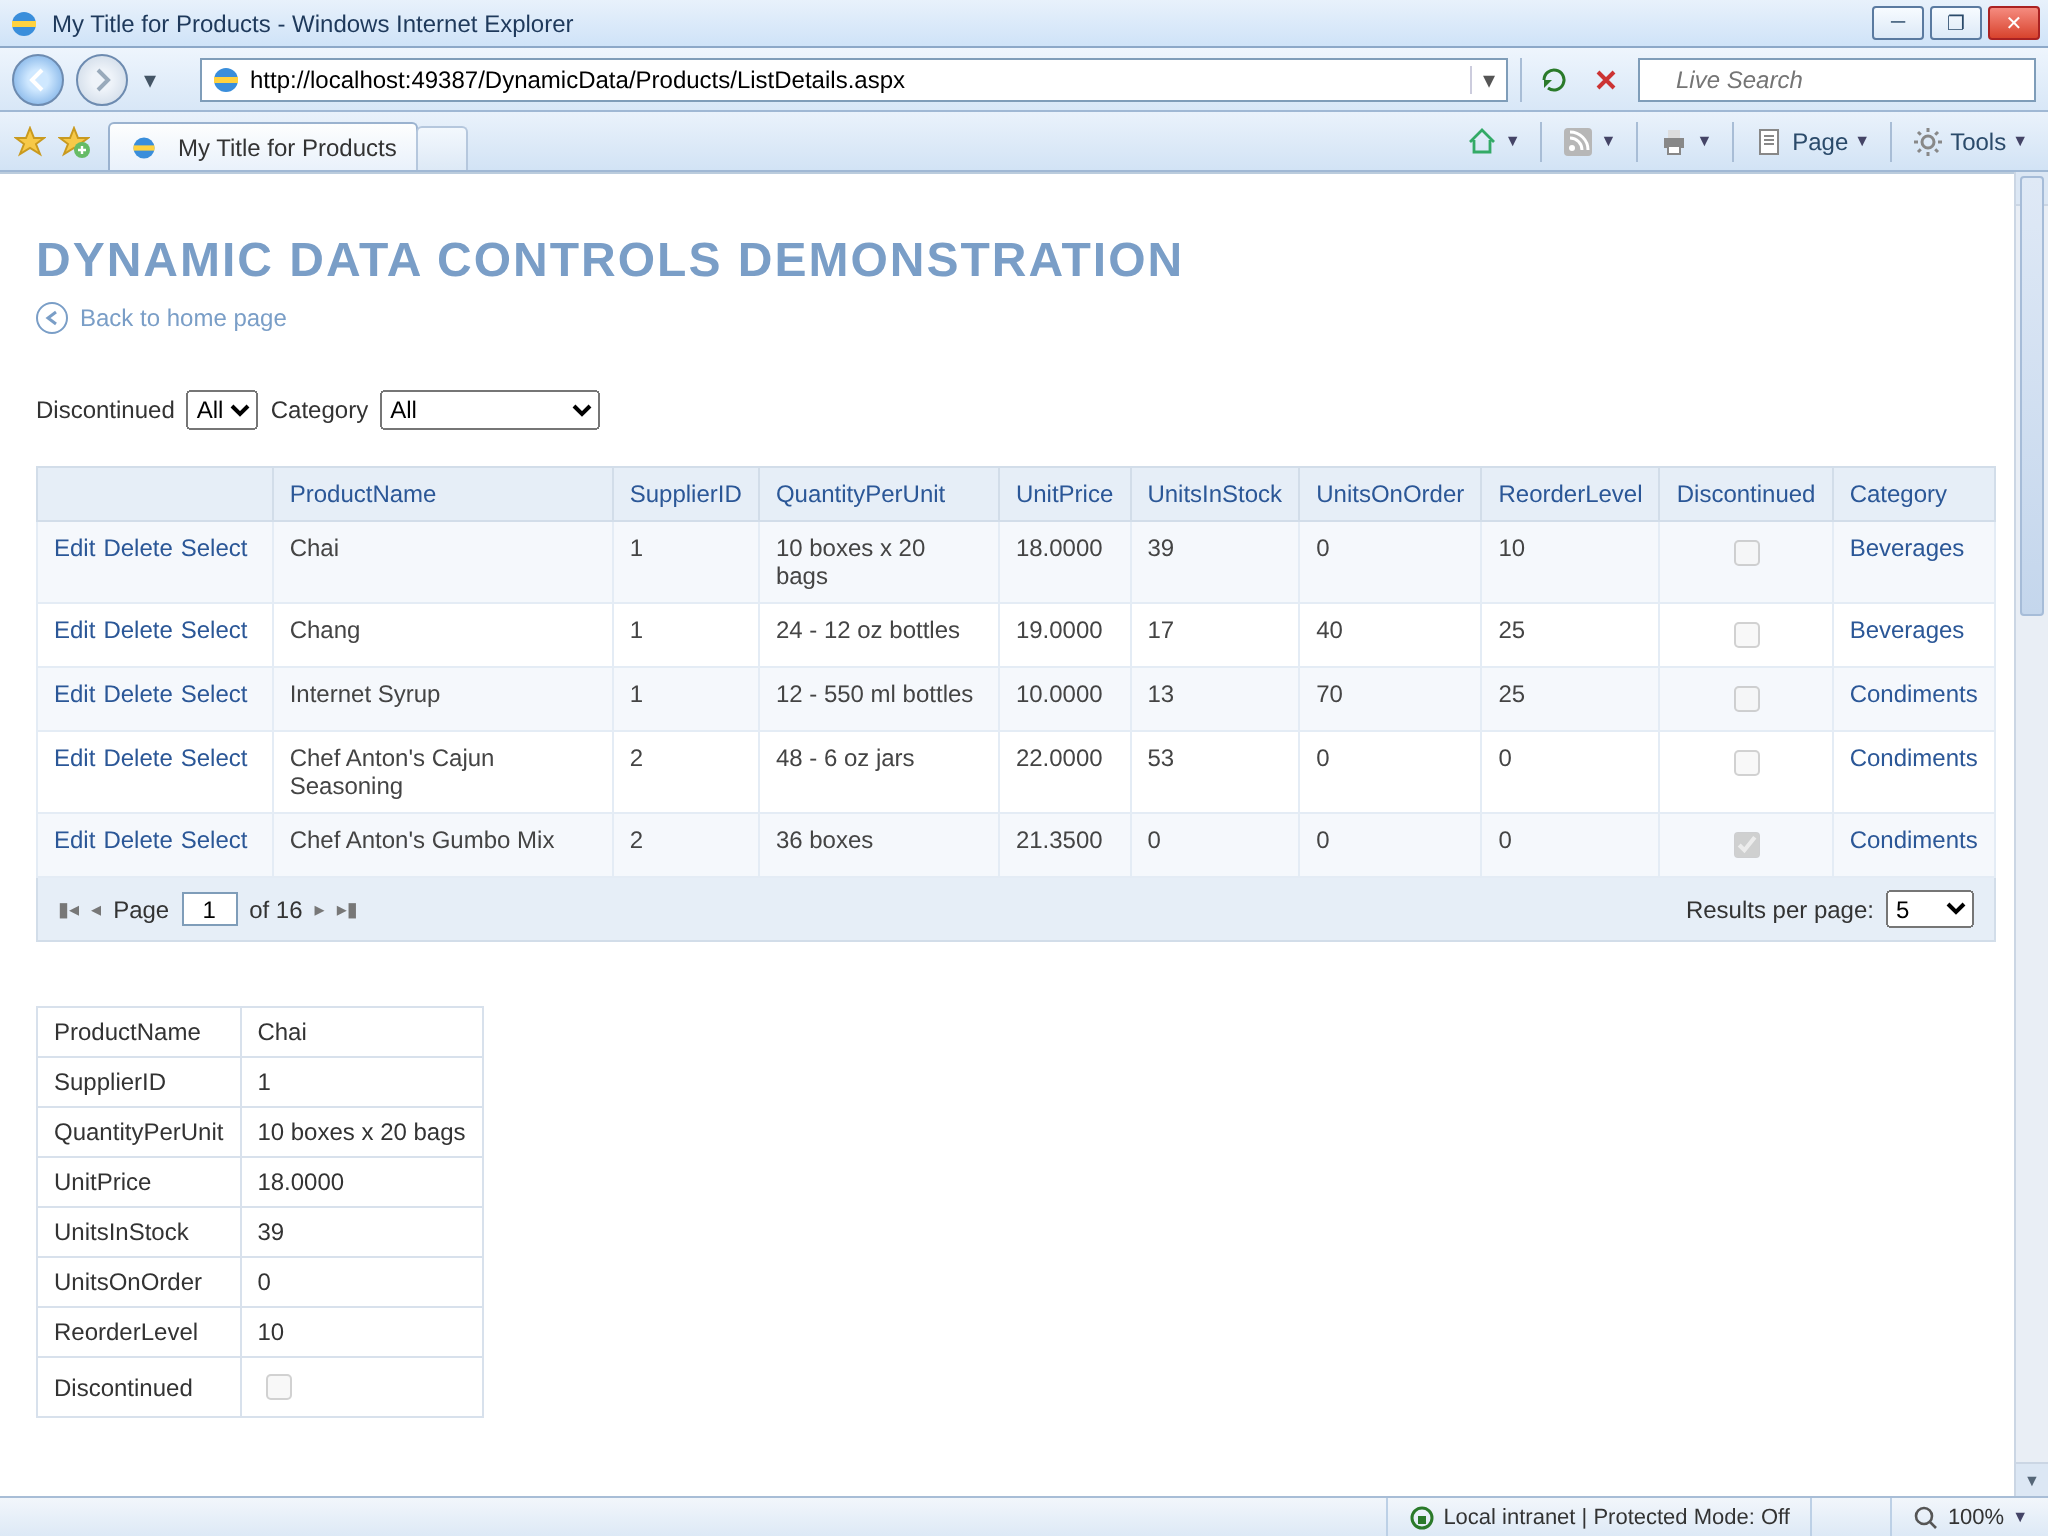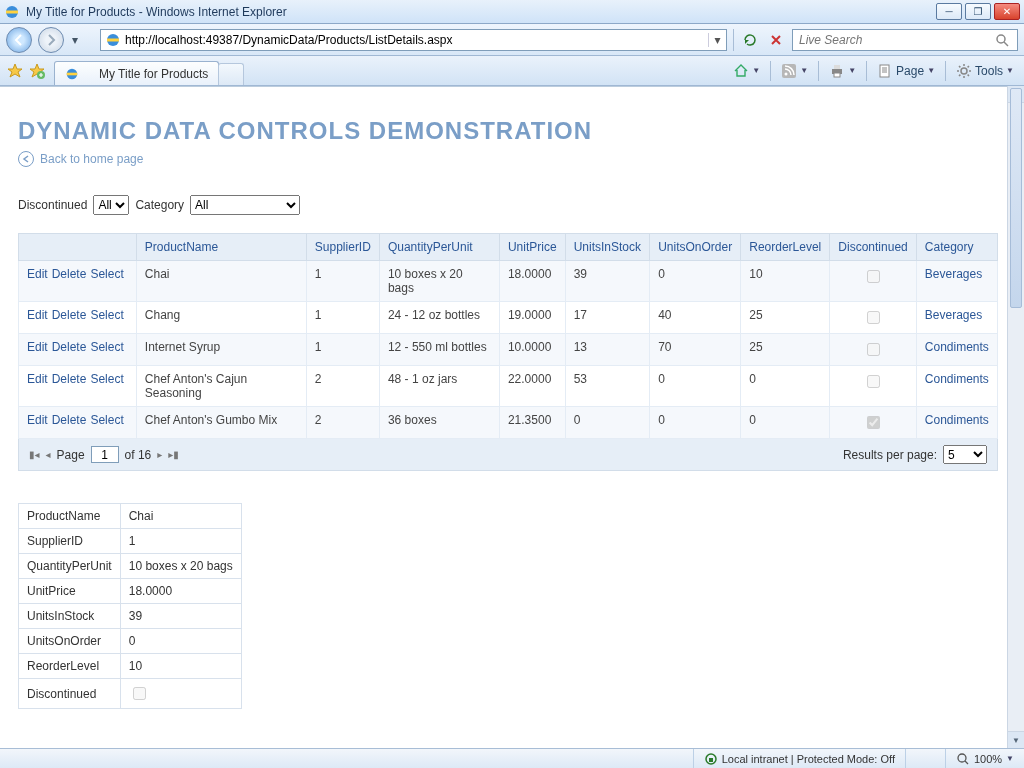--- a/index.html
+++ b/index.html
@@ -20,29 +20,29 @@
   .nav-back { background:radial-gradient(circle, #cfe8ff 30%, #6aa3e0); }
   .nav-fwd { background:radial-gradient(circle, #eef3f9 30%, #c8d5e4); }
   .nav-back svg, .nav-fwd svg { width:12px; height:12px; }
   .dropdown-small { width:10px; text-align:center; color:#456; cursor:pointer; }
   .addr-wrap { flex:1; display:flex; align-items:center; height:22px; background:#fff; border:1px solid #7f9db9;margin-left:14px; }
   .addr-icon { width:16px; height:16px; margin:0 4px; }
   .addr-input { flex:1; border:none; outline:none; font-size:12px; padding:2px 0; }
   .addr-drop { width:18px; text-align:center; color:#555; cursor:pointer; border-left:1px solid #ccd; }
   .nav-sep { width:1px; height:22px; background:#a8bdd6; }
   .refresh-btn, .stop-btn { width:20px; height:20px; display:flex; align-items:center; justify-content:center; cursor:pointer; }
-  .search-wrap { width:226px; height:22px; background:#fff; border:1px solid #7f9db9; display:flex; align-items:center; padding:0 4px; }
+  .search-wrap { width:199px; height:22px; background:#fff; border:1px solid #7f9db9; display:flex; align-items:center; padding:0 16px; }
   .search-wrap input { flex:1; border:none; outline:none; font-style:italic; color:#888; font-size:12px; }
   .search-icon { width:14px; height:14px; margin-right:4px; }
 
   
   .cmdbar { height:30px; background:linear-gradient(#eaf2fb,#d2e3f5); border-bottom:1px solid #a0b8d4; display:flex; align-items:center; padding:0 6px; }
   .fav-icons { display:flex; gap:4px; margin-right:8px; }
   .fav-icons span { width:18px; height:18px; display:flex; align-items:center; justify-content:center; cursor:pointer;}
-  .tab { height:24px; display:flex; align-items:center; background:linear-gradient(#fdfefe,#e9f1fb); border:1px solid #9ab2cf; border-bottom:none; border-radius:3px 3px 0 0; padding:0 10px; gap:20px; margin-top:5px; cursor:pointer;}
+  .tab { height:24px; display:flex; align-items:center; background:linear-gradient(#fdfefe,#e9f1fb); border:1px solid #9ab2cf; border-bottom:none; border-radius:3px 3px 0 0; padding:0 10px; gap:10px; margin-top:5px; cursor:pointer;}
   .tab-new { width:26px; height:22px; border:1px solid #b5c7dd; border-bottom:none; border-radius:3px 3px 0 0; margin-top:7px; margin-left:-1px; background:linear-gradient(#f3f8fd,#dde9f6); cursor:pointer;}
   .cmdbar-right { margin-left:auto; display:flex; align-items:center; gap:4px; }
   .cmd-btn { display:flex; align-items:center; gap:3px; padding:2px 4px; cursor:pointer; color:#2a4a6a; border-radius:2px;}
   .cmd-btn svg { width:16px; height:16px; }
   .cmd-sep { width:1px; height:20px; background:#a8bdd6; margin:0 2px; }
   .cmd-drop { font-size:8px; color:#446; }
 
   
   .viewport { position:absolute; top:86px; left:0; right:0; bottom:20px; overflow:auto; border-top:1px solid #bcd; }
   .content { padding:10px 18px 30px 18px; }
@@ -279,21 +279,21 @@
             <td>13</td>
             <td>70</td>
             <td>25</td>
             <td style="text-align:center"><input type="checkbox" class="chk" disabled="" style=""></td>
             <td><a class="catlink">Condiments</a></td>
           </tr>
           <tr>
             <td class="row-actions"><a>Edit</a><a>Delete</a><a>Select</a></td>
             <td style="width:170px">Chef Anton's Cajun Seasoning</td>
             <td>2</td>
-            <td style="width:120px">48 - 1 oz jars</td>
+            <td style="width:120px">48 - 6 oz jars</td>
             <td>22.0000</td>
             <td>53</td>
             <td>0</td>
             <td>0</td>
             <td style="text-align:center"><input type="checkbox" class="chk" disabled="" style=""></td>
             <td><a class="catlink">Condiments</a></td>
           </tr>
           <tr class="alt">
             <td class="row-actions"><a>Edit</a><a>Delete</a><a>Select</a></td>
             <td style="width:170px">Chef Anton's Gumbo Mix</td>

